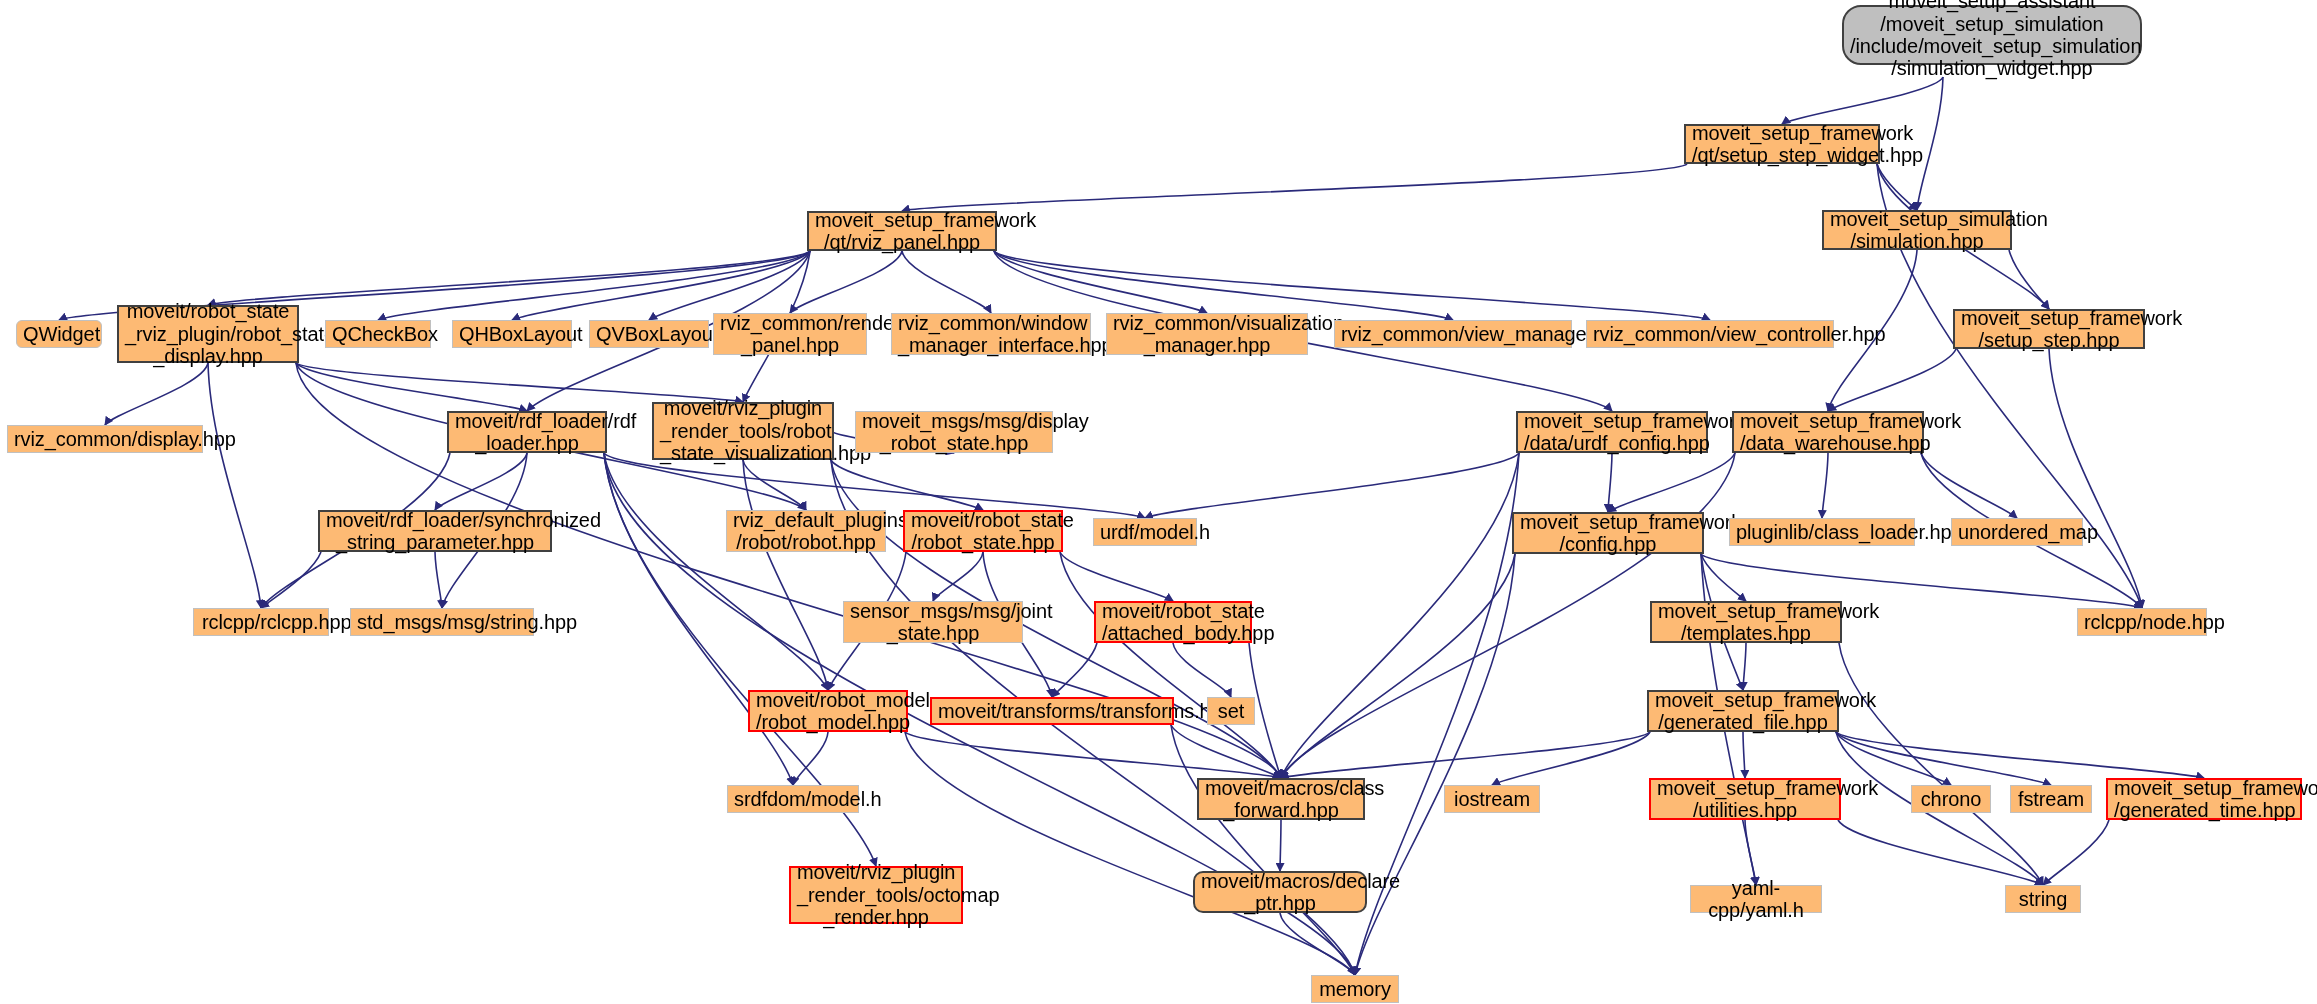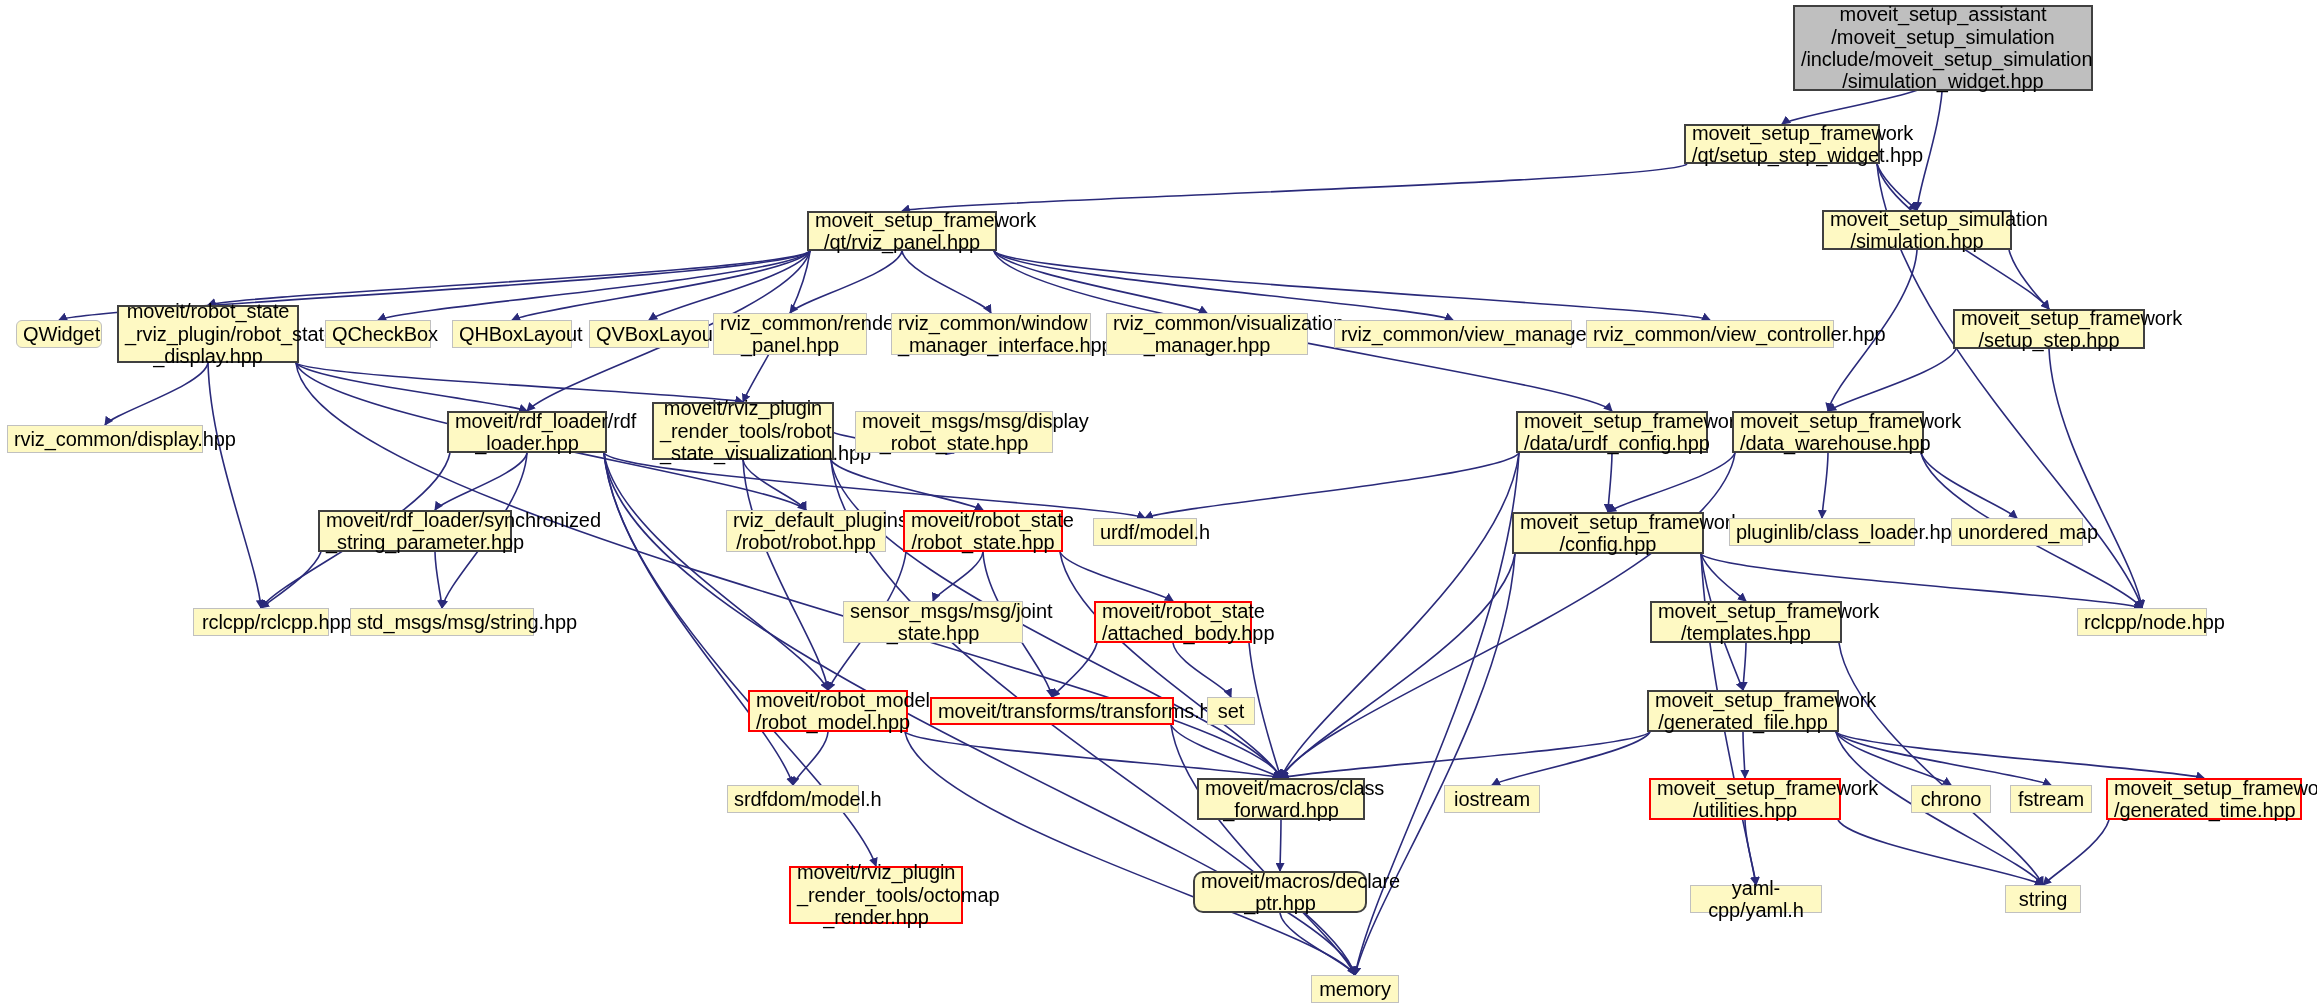--- a/index.html
+++ b/index.html
@@ -10,21 +10,21 @@
     background:#ffffff;
     font-family:"Liberation Sans","DejaVu Sans",sans-serif;
     overflow:hidden;
   }
   #edges{position:absolute;left:0;top:0;width:2317px;height:1004px;pointer-events:none;}
   .node{
     position:absolute;
     box-sizing:border-box;
     display:flex;align-items:center;justify-content:center;
     text-align:center;
-    background:#fef9c3;
+    background:#fdba74;
     border:1px solid #c0c0c0;
     color:#000000;
     font-size:20px;
     line-height:1.12;
     letter-spacing:-0.1px;
     padding:1px 6px;
     white-space:pre-line;
     z-index:3;
   }
   .node.internal{ border:2px solid #404040; }
@@ -125,21 +125,21 @@
         <path d="M1836,732 C1853.5,749.25 2172.5,768.8 2204,778" stroke="#2a2a7a" stroke-width="1.6" fill="none" marker-end="url(#arrow)"></path>
         <path d="M1836,732 C1849.5,789.375 2018.7,854.4 2043,885" stroke="#2a2a7a" stroke-width="1.6" fill="none" marker-end="url(#arrow)"></path>
         <path d="M1650,732 C1632.5,749.25 1312.5,768.8 1281,778" stroke="#2a2a7a" stroke-width="1.6" fill="none" marker-end="url(#arrow)"></path>
         <path d="M1281,820 C1280.955,839.125 1280.081,860.8 1280,871" stroke="#2a2a7a" stroke-width="1.6" fill="none" marker-end="url(#arrow)"></path>
         <path d="M1745,820 C1745.495,844.375 1755.109,872 1756,885" stroke="#2a2a7a" stroke-width="1.6" fill="none" marker-end="url(#arrow)"></path>
         <path d="M1838,820 C1851.41,844.375 2018.862,872 2043,885" stroke="#2a2a7a" stroke-width="1.6" fill="none" marker-end="url(#arrow)"></path>
         <path d="M2109,820 C2101.755,844.375 2056.041,872 2043,885" stroke="#2a2a7a" stroke-width="1.6" fill="none" marker-end="url(#arrow)"></path>
         <path d="M1280,913 C1283.375,936.25 1348.925,962.6 1355,975" stroke="#2a2a7a" stroke-width="1.6" fill="none" marker-end="url(#arrow)"></path>
       </g>
   </svg>
-<div class="node root" style="left: 1793px; top: 5px; width: 300px; height: 86px;"><span class="lbl">moveit_setup_assistant
+<div class="node root" style="left: 1842px; top: 5px; width: 300px; height: 60px; border-radius: 19px;"><span class="lbl">moveit_setup_assistant
 /moveit_setup_simulation
 /include/moveit_setup_simulation
 /simulation_widget.hpp</span></div>
     <div class="node internal" style="left: 1684px; top: 124px; width: 196px; height: 40px;"><span class="lbl">moveit_setup_framework
 /qt/setup_step_widget.hpp</span></div>
     <div class="node internal" style="left: 1822px; top: 210px; width: 190px; height: 40px;"><span class="lbl">moveit_setup_simulation
 /simulation.hpp</span></div>
     <div class="node internal" style="left: 807px; top: 211px; width: 190px; height: 40px;"><span class="lbl">moveit_setup_framework
 /qt/rviz_panel.hpp</span></div>
     <div class="node internal" style="left: 1953px; top: 309px; width: 192px; height: 40px;"><span class="lbl">moveit_setup_framework
@@ -164,21 +164,21 @@
 _loader.hpp</span></div>
     <div class="node internal" style="left: 652px; top: 402px; width: 182px; height: 58px;"><span class="lbl">moveit/rviz_plugin
 _render_tools/robot
 _state_visualization.hpp</span></div>
     <div class="node external" style="left: 855px; top: 411px; width: 198px; height: 42px;"><span class="lbl">moveit_msgs/msg/display
 _robot_state.hpp</span></div>
     <div class="node internal" style="left: 1516px; top: 411px; width: 192px; height: 42px;"><span class="lbl">moveit_setup_framework
 /data/urdf_config.hpp</span></div>
     <div class="node internal" style="left: 1732px; top: 411px; width: 192px; height: 42px;"><span class="lbl">moveit_setup_framework
 /data_warehouse.hpp</span></div>
-    <div class="node internal" style="left: 318px; top: 510px; width: 194px; height: 42px;"><span class="lbl">moveit/rdf_loader/synchronized
+    <div class="node internal" style="left: 318px; top: 510px; width: 234px; height: 42px;"><span class="lbl">moveit/rdf_loader/synchronized
 _string_parameter.hpp</span></div>
     <div class="node external" style="left: 726px; top: 510px; width: 160px; height: 42px;"><span class="lbl">rviz_default_plugins
 /robot/robot.hpp</span></div>
     <div class="node red" style="left: 903px; top: 510px; width: 160px; height: 42px;"><span class="lbl">moveit/robot_state
 /robot_state.hpp</span></div>
     <div class="node external" style="left: 1093px; top: 518px; width: 104px; height: 28px;"><span class="lbl">urdf/model.h</span></div>
     <div class="node internal" style="left: 1512px; top: 512px; width: 192px; height: 42px;"><span class="lbl">moveit_setup_framework
 /config.hpp</span></div>
     <div class="node external" style="left: 1729px; top: 518px; width: 186px; height: 28px;"><span class="lbl">pluginlib/class_loader.hpp</span></div>
     <div class="node external" style="left: 1951px; top: 518px; width: 132px; height: 28px;"><span class="lbl">unordered_map</span></div>

